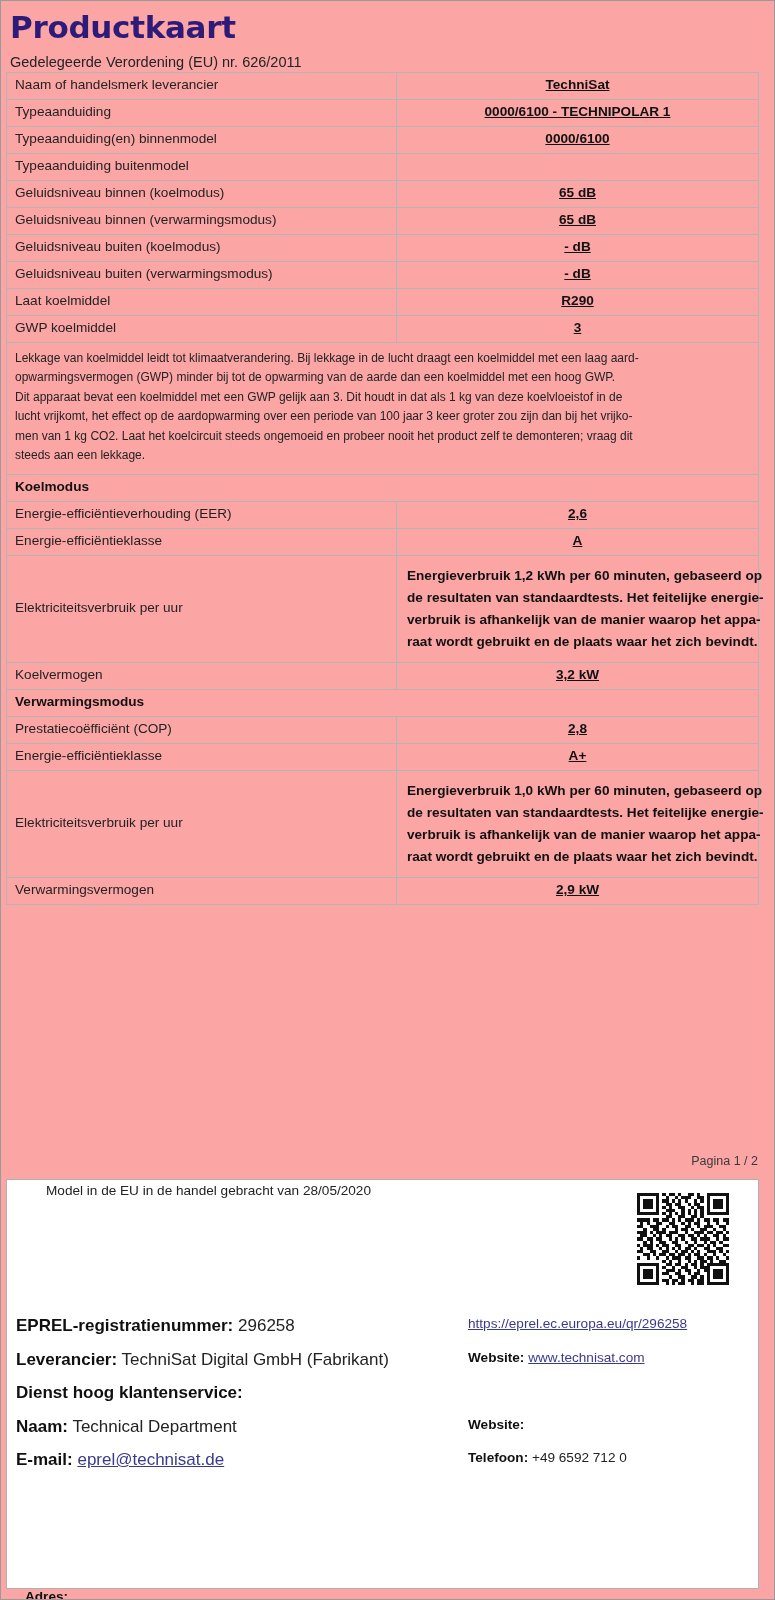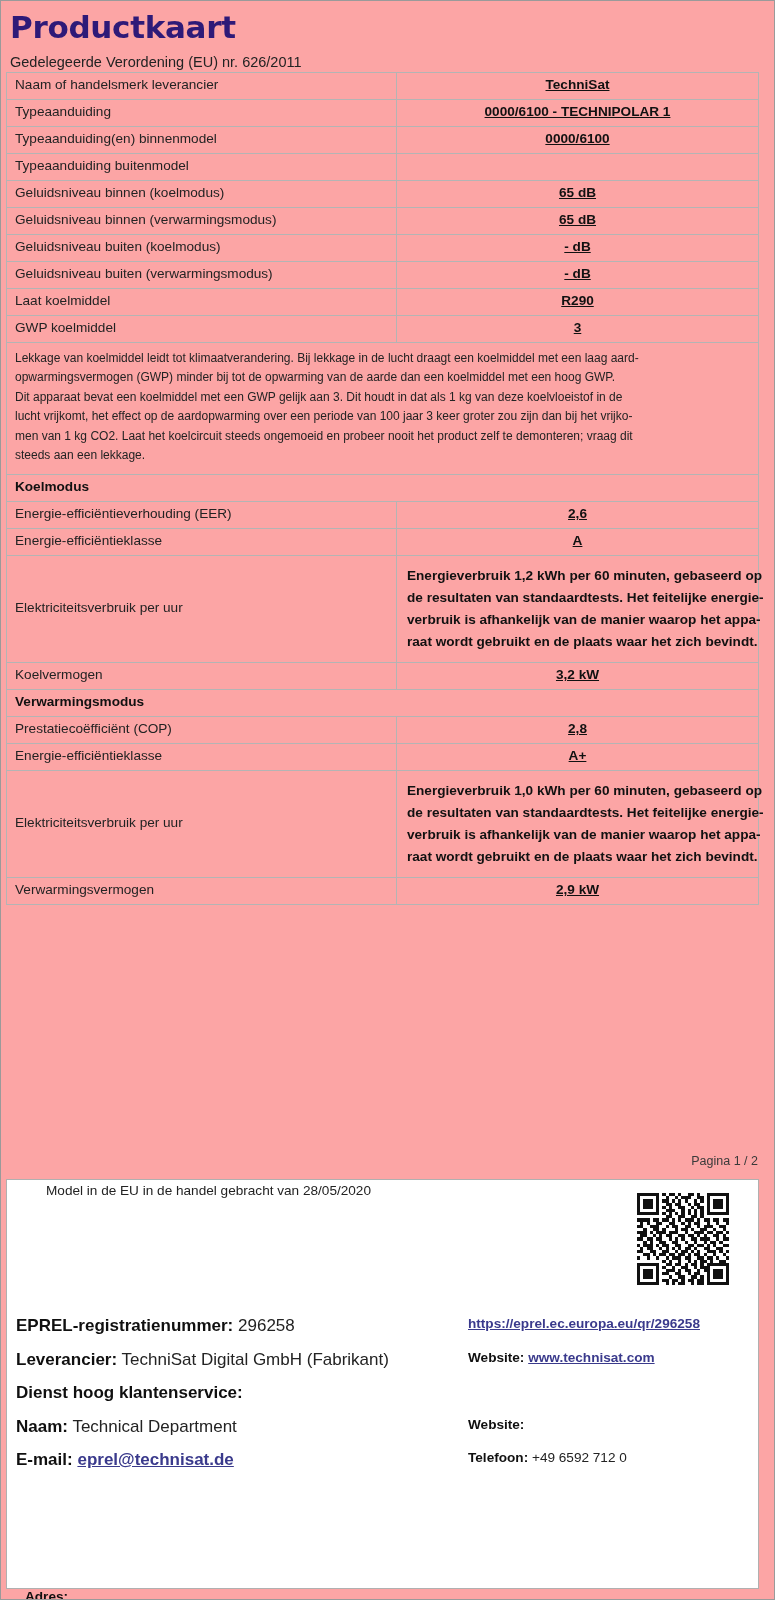--- a/index.html
+++ b/index.html
@@ -149,21 +149,20 @@
     left: 452px;
     top: 0;
     font-size: 13.6px;
     white-space: nowrap;
   }
   .k { font-weight: bold; color: #101010; }
   .v { color: #232323; }
   .lnk {
     color: #3a3a8c;
     text-decoration: underline;
-    font-weight: bold;
   }
   .addr-block {
     position: absolute;
     left: 9px;
     top: 270px;
     font-size: 13.6px;
     line-height: 1.58;
   }
   .addr-block .k { display: block; }
 </style>

